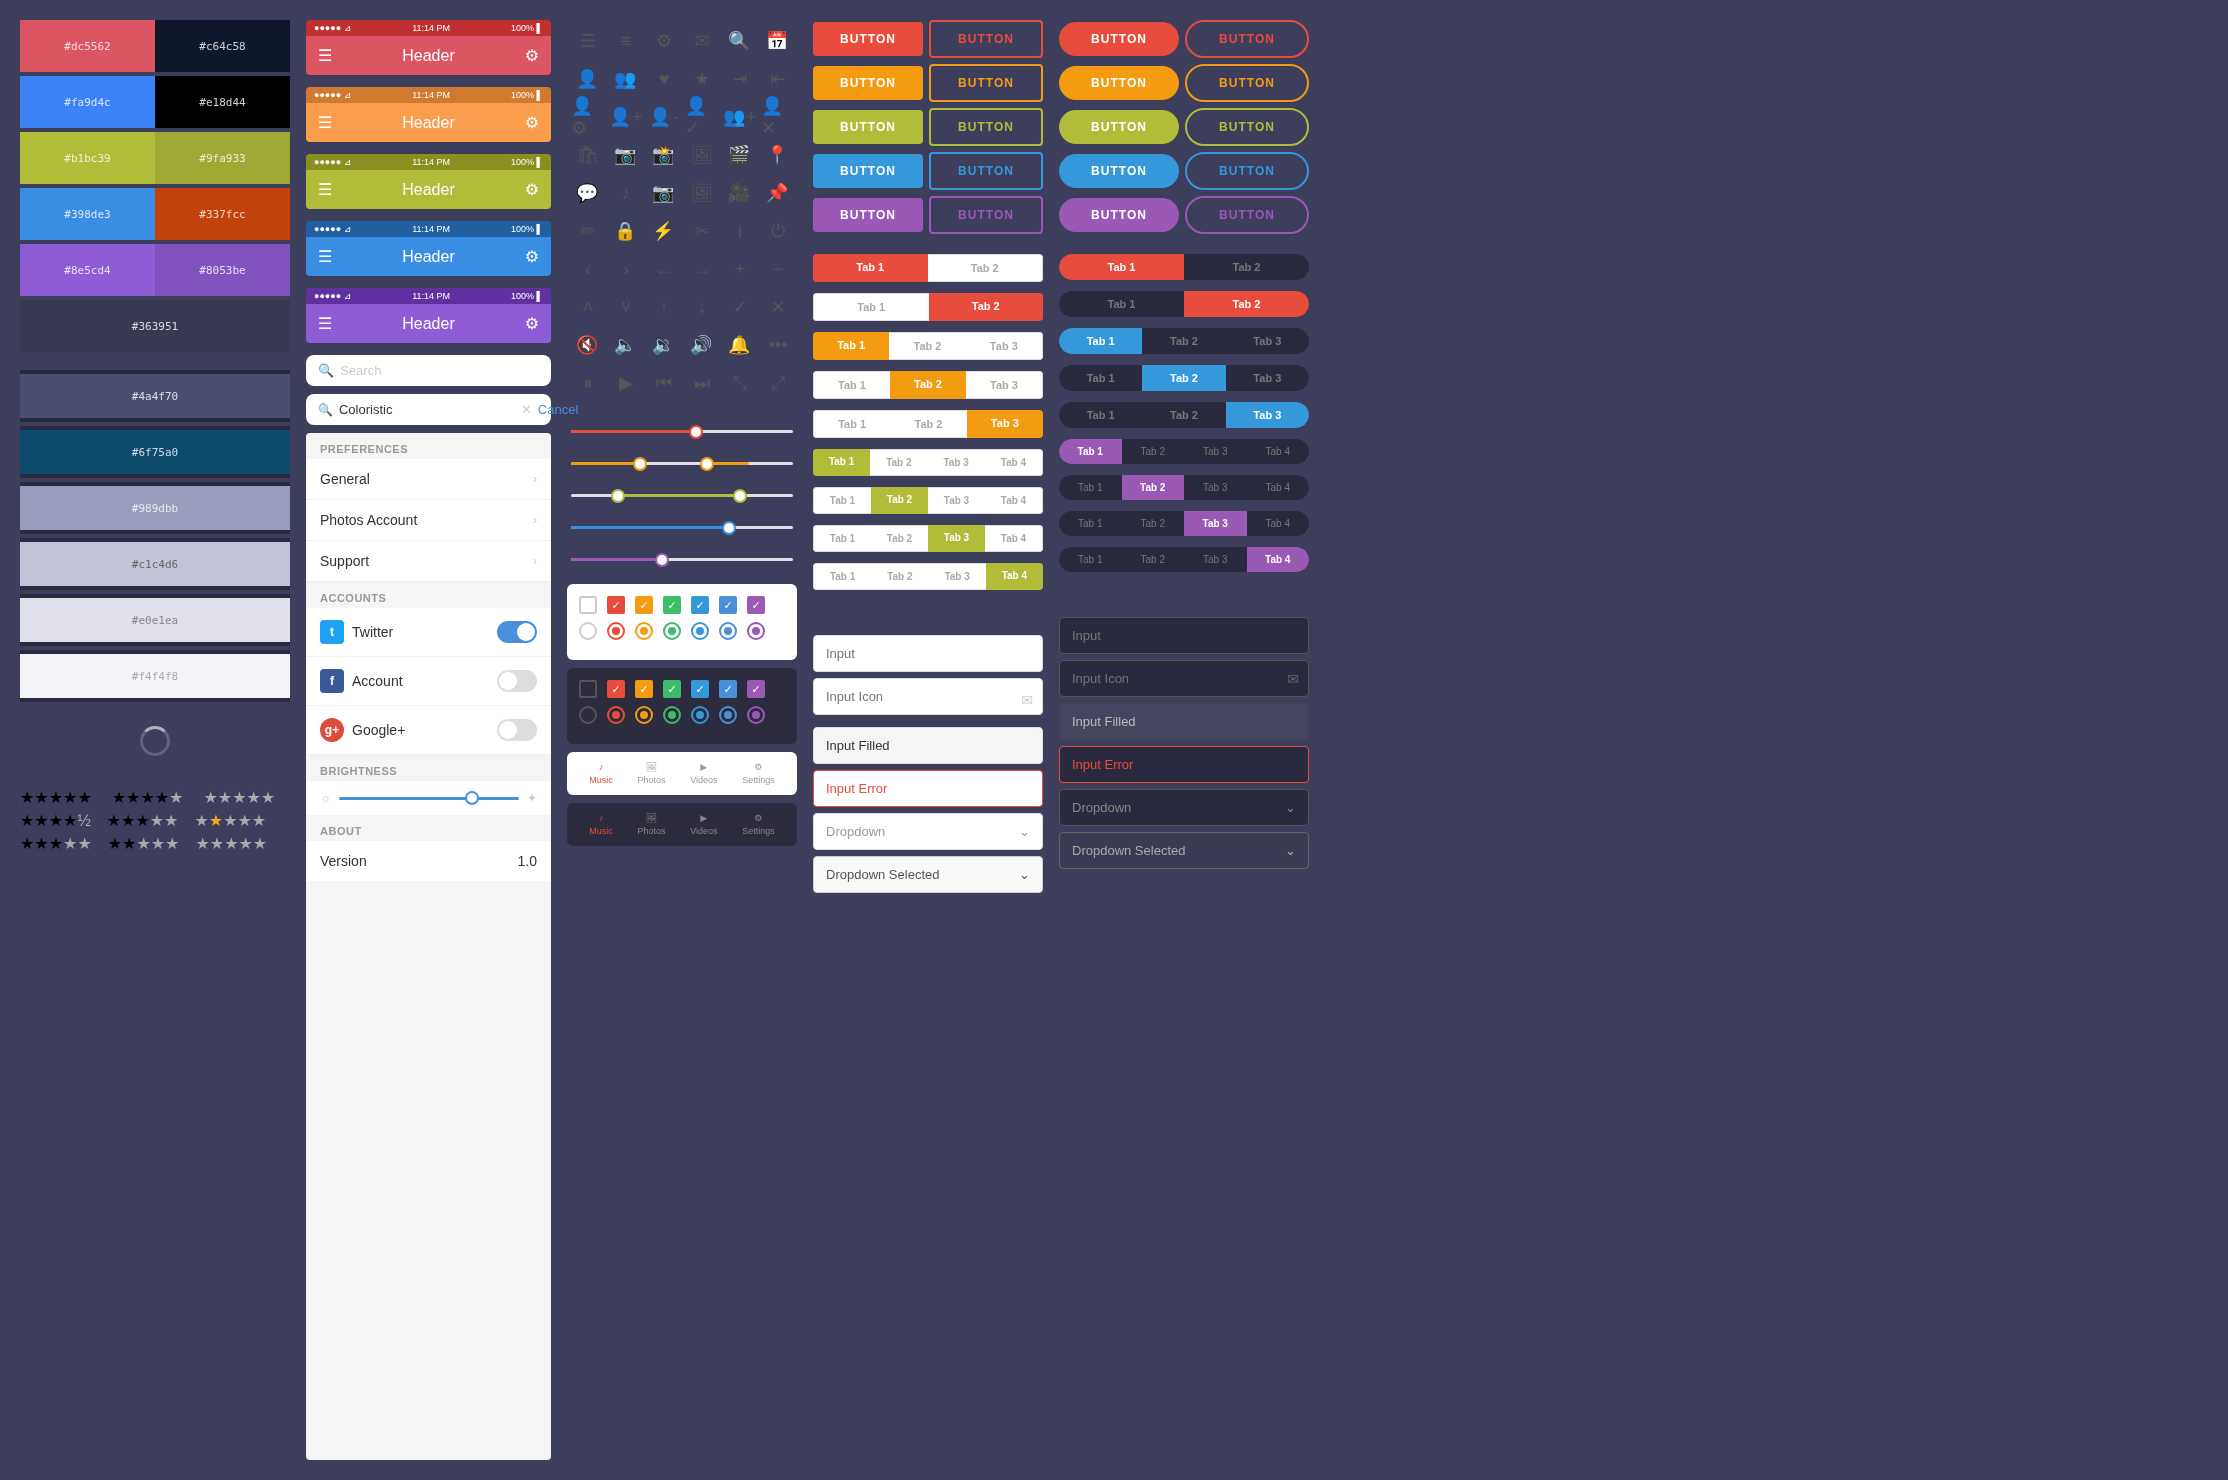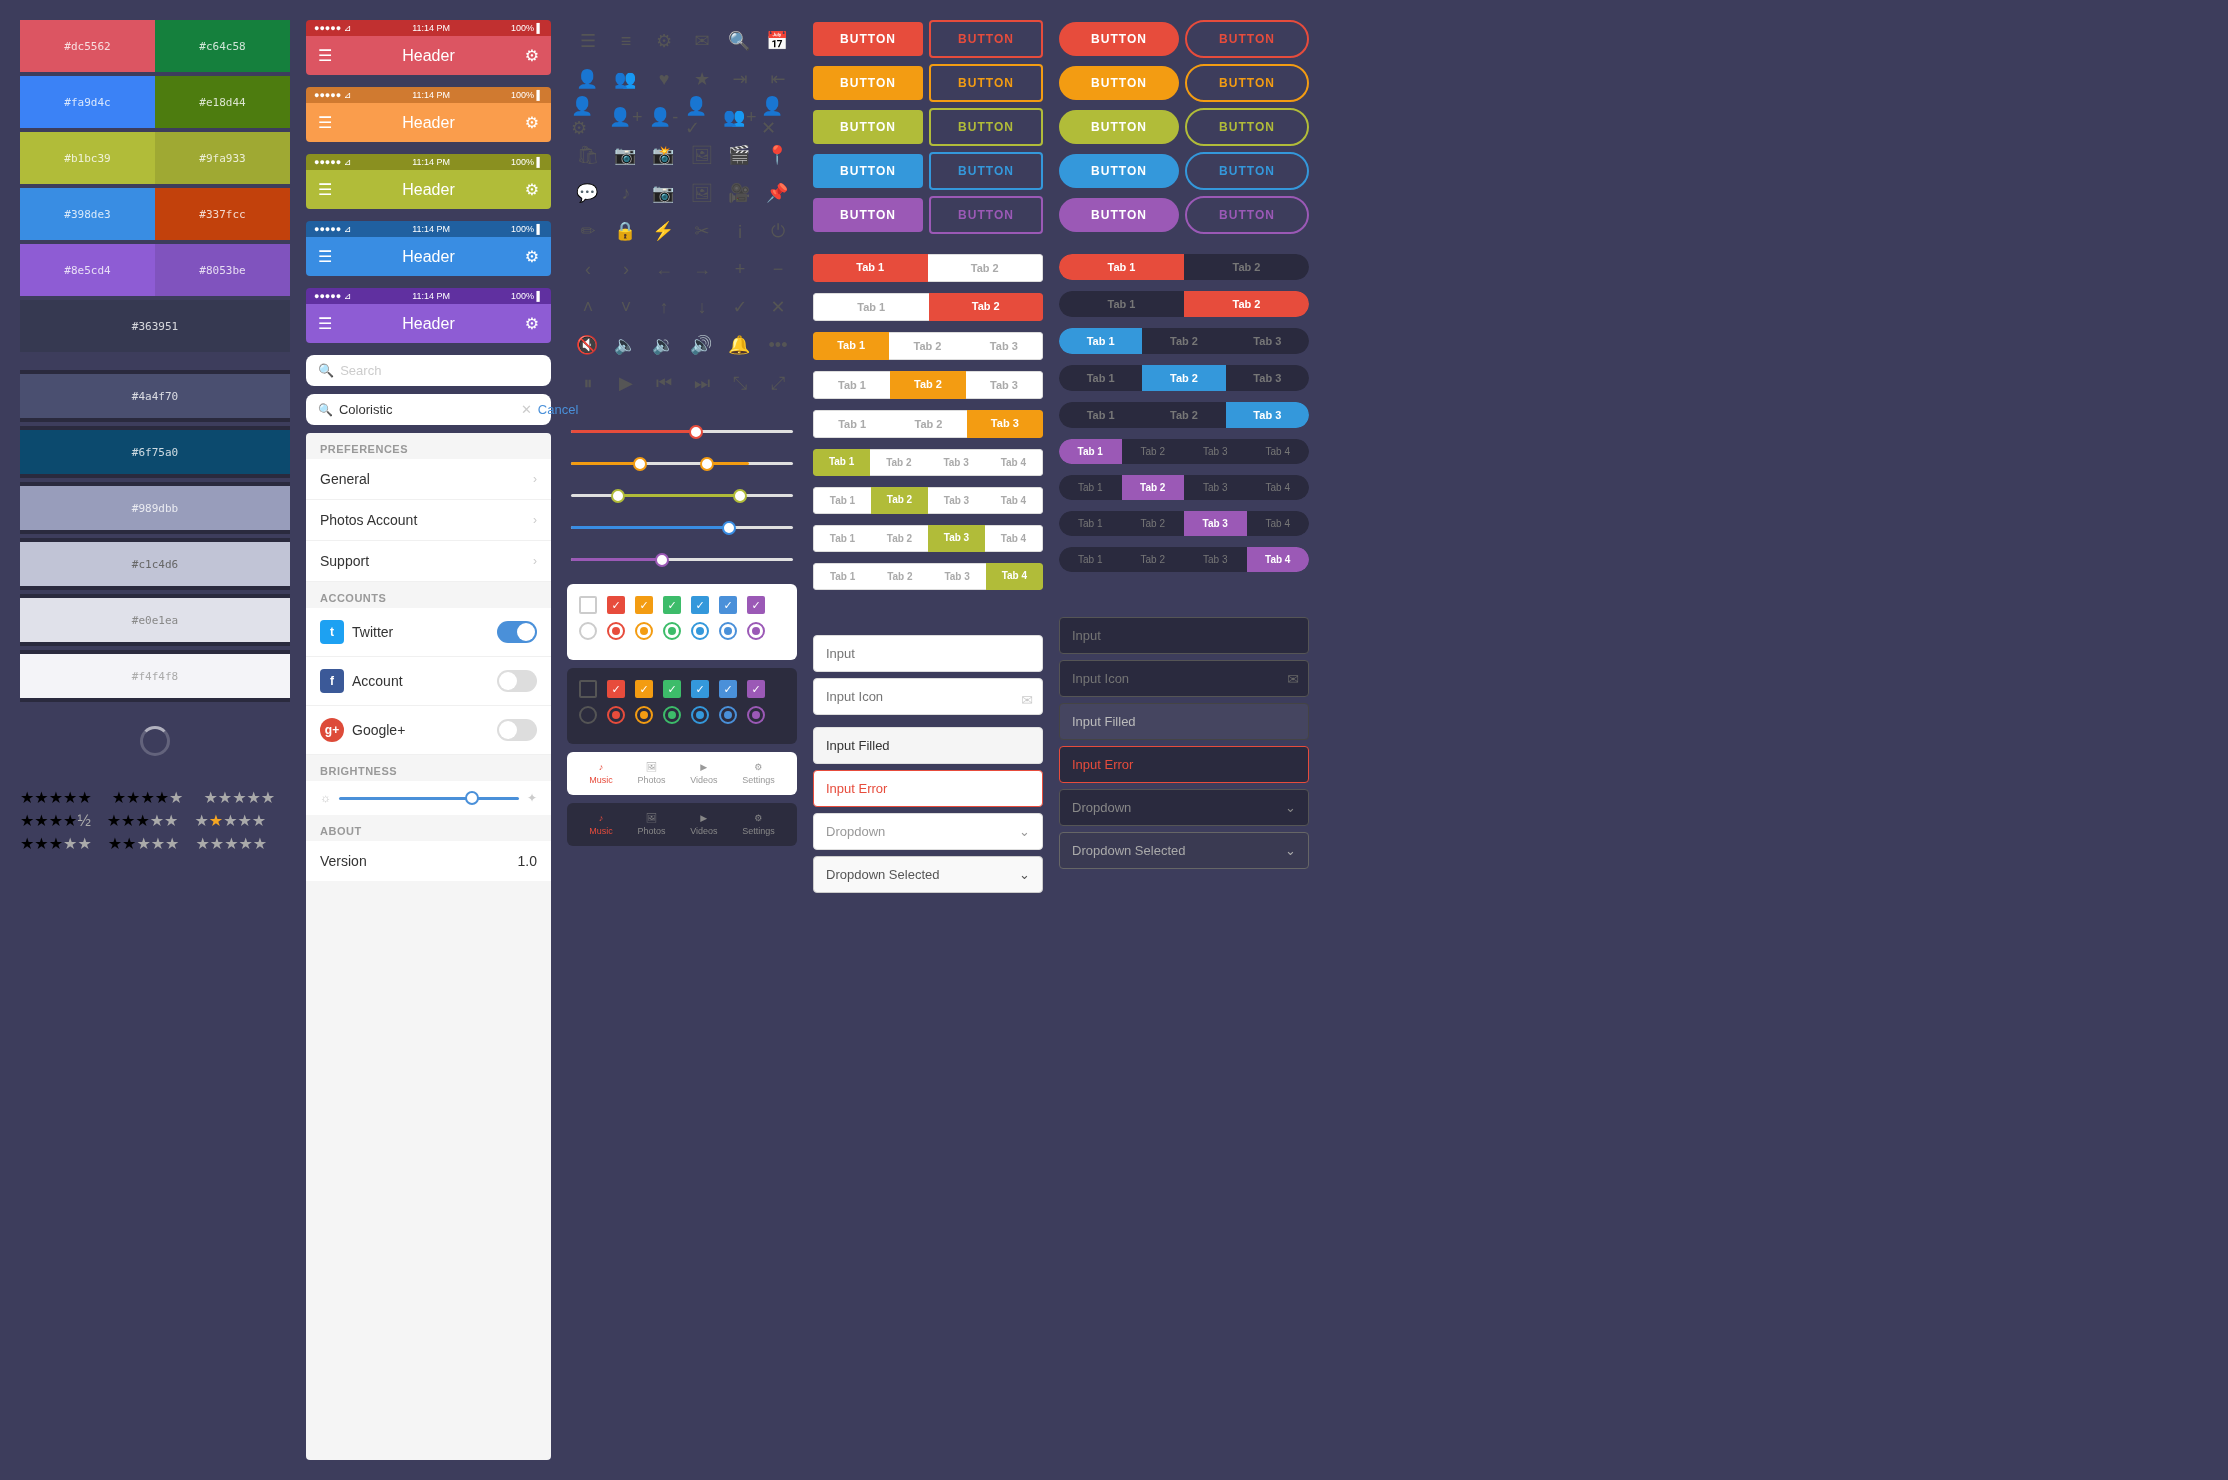--- a/index.html
+++ b/index.html
@@ -348,26 +348,26 @@
     .tabs-3col { display:flex; margin-bottom:5px; border-radius:3px; overflow:hidden; }
     .tabs-4col { display:flex; margin-bottom:5px; border-radius:3px; overflow:hidden; }
   </style>
 </head>
 <body>
 
 <div class="col1">
 
   <div class="swatch-row">
     <div class="swatch" style="background:#dc5562">#dc5562</div>
-    <div class="swatch" style="background:#15803d">#c64c58</div>
+    <div class="swatch" style="background:#0f172a">#c64c58</div>
   </div>
 
   <div class="swatch-row">
     <div class="swatch" style="background:#3b82f6">#fa9d4c</div>
-    <div class="swatch" style="background:#4d7c0f">#e18d44</div>
+    <div class="swatch" style="background:#000000">#e18d44</div>
   </div>
 
   <div class="swatch-row">
     <div class="swatch" style="background:#b1bc39">#b1bc39</div>
     <div class="swatch" style="background:#9fa933">#9fa933</div>
   </div>
 
   <div class="swatch-row">
     <div class="swatch" style="background:#398de3">#398de3</div>
     <div class="swatch" style="background:#c2410c">#337fcc</div>

